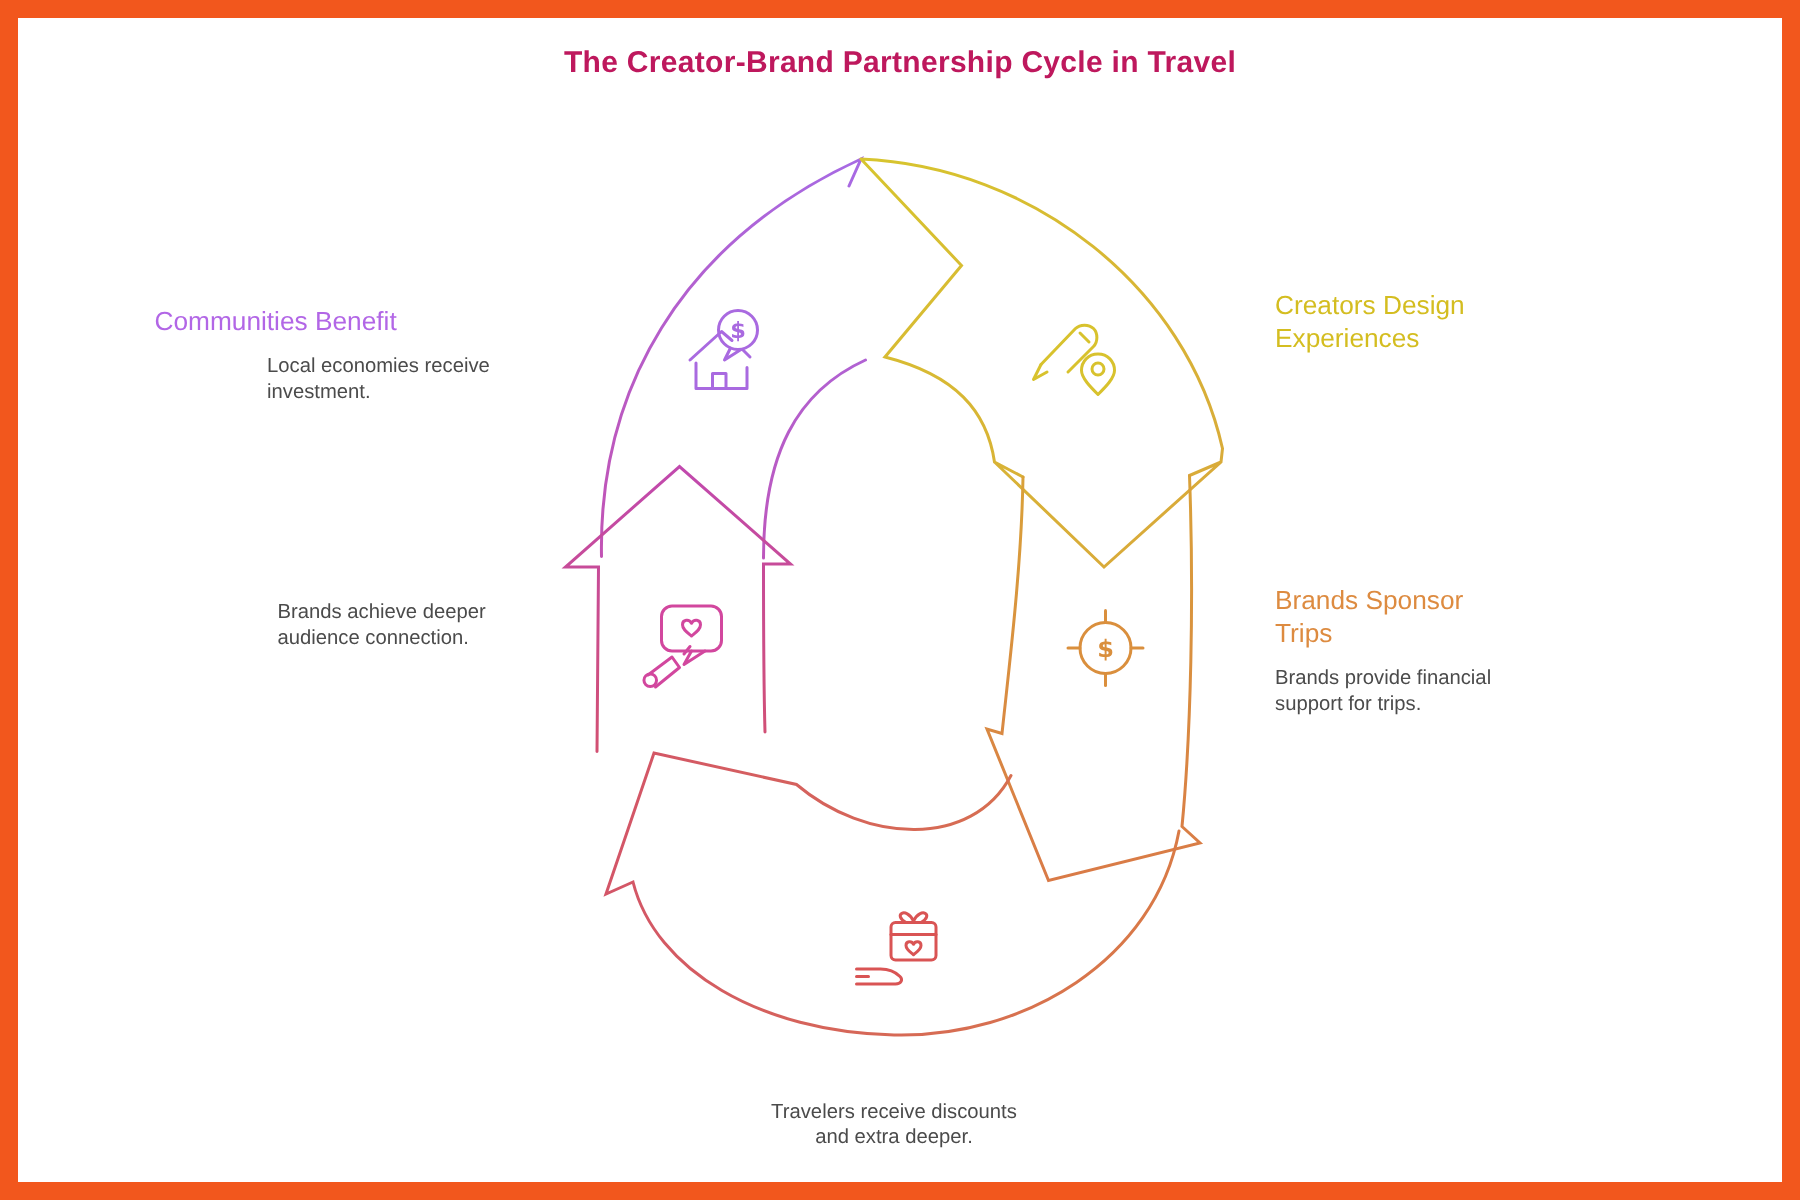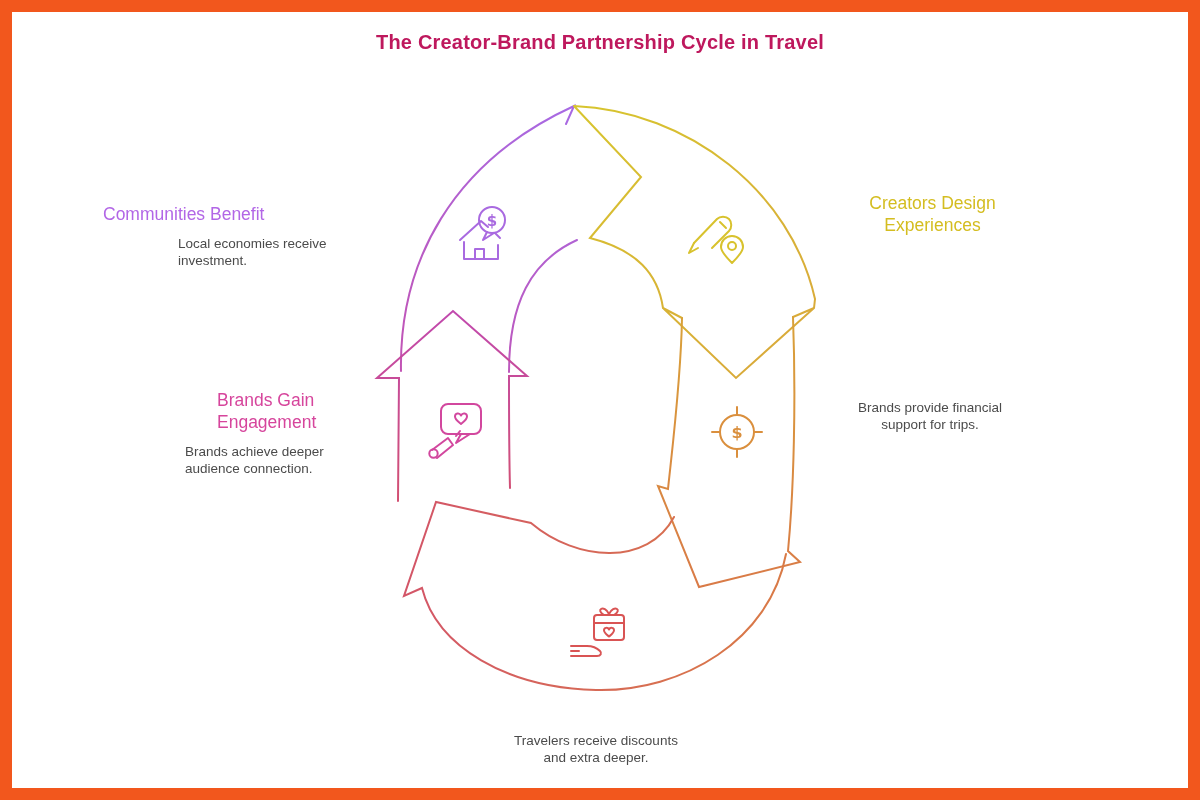--- a/index.html
+++ b/index.html
@@ -13,21 +13,21 @@
     font-size:20px;font-weight:700;color:#be185d;letter-spacing:.2px;
   }
   .stage{position:absolute;}
   .stage h2{
     margin:0;font-size:17.5px;font-weight:400;line-height:22px;
   }
   .stage p{
     margin:10px 0 0 0;font-size:13.5px;line-height:17px;color:#4b4b4b;
   }
   .al-r{text-align:left;}
-  .al-l{text-align:center;}
+  .al-l{text-align:left;}
   .al-c{text-align:center;}
   #stage-communities{top:203px;right:857px;width:240px;}
   #stage-communities p{width:165px;margin-left:auto;}
   #stage-creators{top:192px;left:850px;width:220px;}
   #stage-creators h2{max-width:165px;}
   #stage-creators p{width:162px;}
   #stage-brands-gain{top:389px;right:863px;width:240px;}
   #stage-brands-gain h2{max-width:120px;margin-left:auto;}
   #stage-brands-gain p{width:152px;margin-left:auto;}
   #stage-brands-sponsor{top:389px;left:850px;width:220px;}
@@ -130,25 +130,25 @@
 <div class="stage al-r" id="stage-communities">
   <h2 style="color: rgb(178, 102, 230);">Communities Benefit</h2>
   <p>Local economies receive investment.</p>
 </div>
 
 <div class="stage al-l" id="stage-creators">
   <h2 style="color: rgb(212, 189, 32);">Creators Design Experiences</h2>
 </div>
 
 <div class="stage al-r" id="stage-brands-gain">
-  <h2 style="color: rgb(214, 69, 156);">Brands Gain Engagement</h2>
   <p>Brands achieve deeper audience connection.</p>
 </div>
 
 <div class="stage al-l" id="stage-brands-sponsor">
+  <h2 style="color: rgb(221, 139, 64);">Brands Sponsor Trips</h2>
   <p>Brands provide financial support for trips.</p>
 </div>
 
 <div class="stage al-c" id="stage-travelers">
   <p>Travelers receive discounts and extra deeper.</p>
 </div>
 
 <div class="frame"></div>
 
 </body></html>

